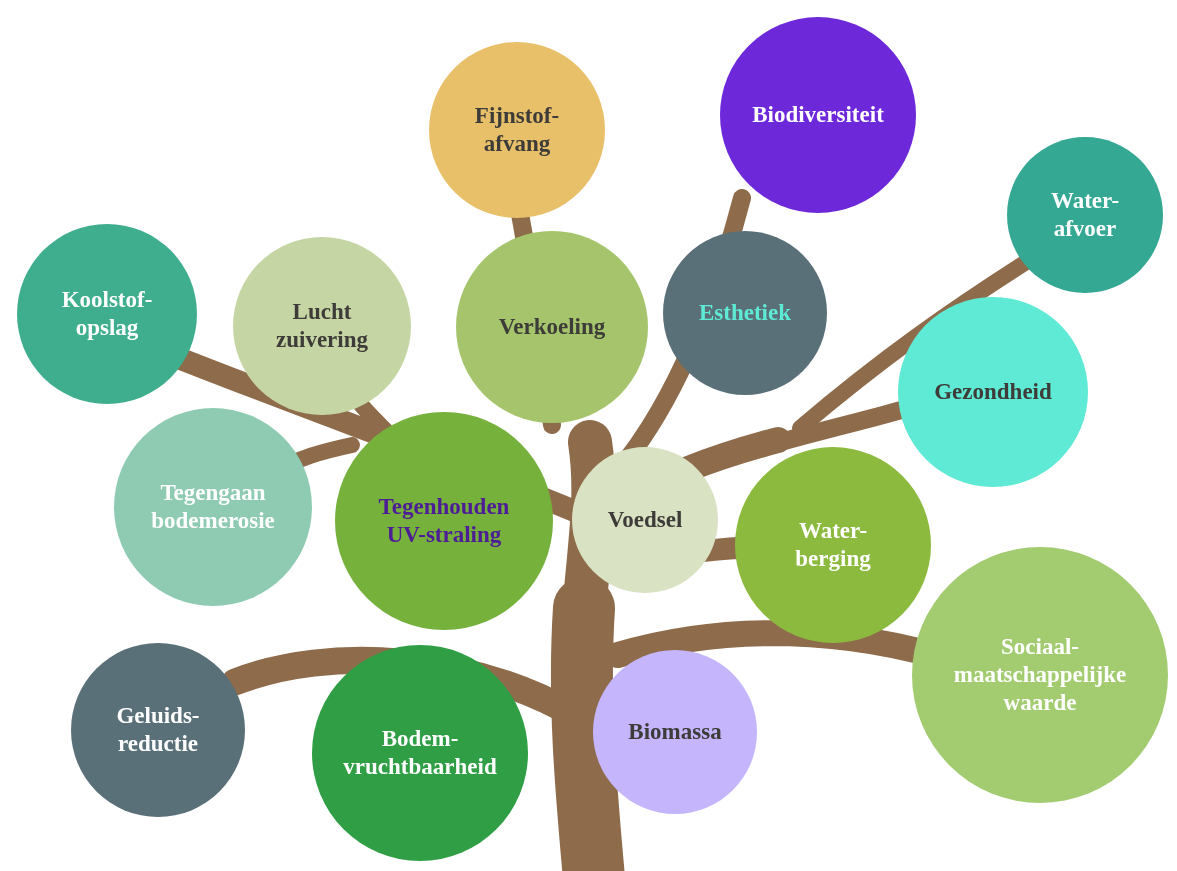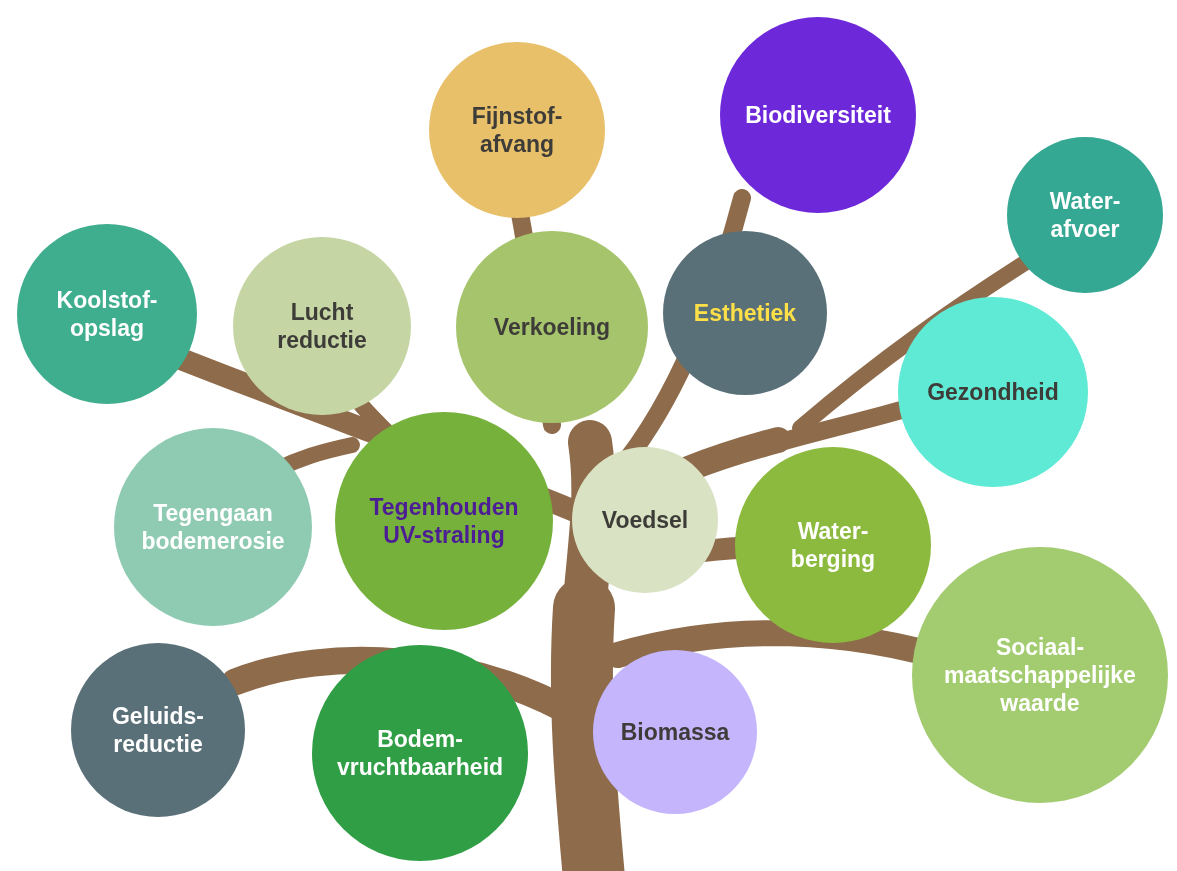--- a/index.html
+++ b/index.html
@@ -30,20 +30,21 @@
     justify-content: center;
     text-align: center;
     z-index: 1;
   }
   .node .label {
     white-space: pre-line;
     font-weight: bold;
     font-size: 23px;
     line-height: 1.22;
     padding: 0 8px;
+    font-family: Liberation Serif, serif;
   }
 </style>
 </head>
 <body>
 
 <div class="stage" style="background: rgb(255, 255, 255);">
 
   <svg class="tree-svg" viewBox="0 0 1177 871" aria-hidden="true">
     <path class="branch" stroke-width="27" d="M 575 715 C 470 655, 330 645, 235 682" style="stroke: rgb(142, 107, 74);"></path>
     <path class="branch" stroke-width="20" d="M 600 748 C 625 740, 645 736, 668 733" style="stroke: rgb(142, 107, 74);"></path>
@@ -76,36 +77,36 @@
 afvoer</span>
   </div>
 
   <div class="node" style="left: 17px; top: 224px; width: 180px; height: 180px; background: rgb(63, 174, 142); color: rgb(255, 255, 255);">
     <span class="label">Koolstof-
 opslag</span>
   </div>
 
   <div class="node" style="left: 233px; top: 237px; width: 178px; height: 178px; background: rgb(197, 214, 164); color: rgb(61, 60, 56);">
     <span class="label">Lucht
-reductie</span>
+zuivering</span>
   </div>
 
   <div class="node" style="left: 456px; top: 231px; width: 192px; height: 192px; background: rgb(166, 196, 108); color: rgb(61, 60, 56);">
     <span class="label">Verkoeling</span>
   </div>
 
-  <div class="node" style="left: 663px; top: 231px; width: 164px; height: 164px; background: rgb(90, 112, 121); color: #fde047;">
+  <div class="node" style="left: 663px; top: 231px; width: 164px; height: 164px; background: rgb(90, 112, 121); color: #5eead4;">
     <span class="label">Esthetiek</span>
   </div>
 
   <div class="node" style="left: 898px; top: 297px; width: 190px; height: 190px; background: #5eead4; color: rgb(61, 60, 56); text-align: center;">
     <span class="label">Gezondheid</span>
   </div>
 
-  <div class="node" style="left: 114px; top: 428px; width: 198px; height: 198px; background: rgb(143, 203, 179); color: rgb(255, 255, 255);">
+  <div class="node" style="left: 114px; top: 408px; width: 198px; height: 198px; background: rgb(143, 203, 179); color: rgb(255, 255, 255);">
     <span class="label">Tegengaan
 bodemerosie</span>
   </div>
 
   <div class="node" style="left: 335px; top: 412px; width: 218px; height: 218px; background: rgb(118, 177, 60); color: #4c1d95;">
     <span class="label">Tegenhouden
 UV-straling</span>
   </div>
 
   <div class="node" style="left: 572px; top: 447px; width: 146px; height: 146px; background: rgb(217, 226, 194); color: rgb(61, 60, 56);">

